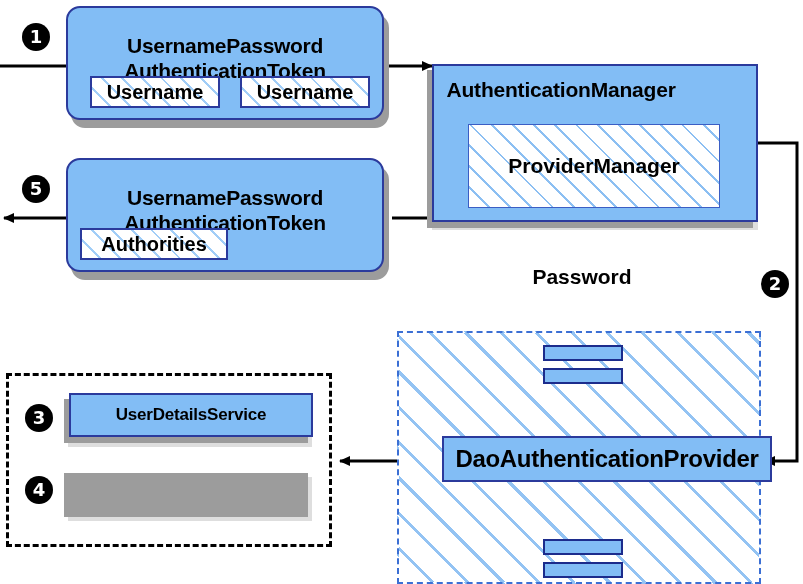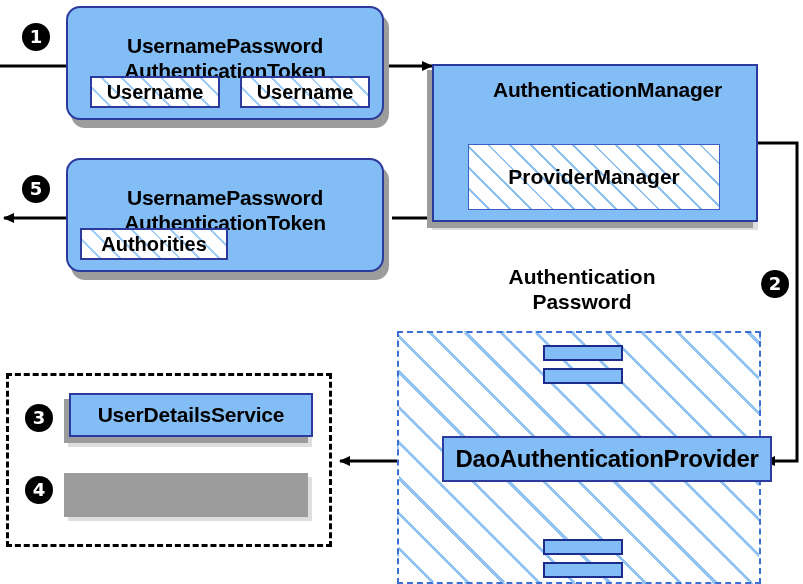--- a/index.html
+++ b/index.html
@@ -108,21 +108,21 @@
   }
 
   .am-box {
     flex-direction: column;
     justify-content: flex-start;
     padding-top: 12px;
   }
   .am-title {
     font-size: 21px;
     width: 100%;
-    text-align: center;
+    text-align: left;
     letter-spacing: -0.2px;
     margin-left: 25px;
   }
   .inner-hatch {
     position: absolute;
     box-sizing: border-box;
     border: 1px solid #3b5ec4;
     background: #ffffff;
     background-image: repeating-linear-gradient(
       45deg,
@@ -191,21 +191,21 @@
     font-weight: bold;
     display: flex;
     align-items: center;
     justify-content: center;
     z-index: 50;
     font-family: "DejaVu Sans", sans-serif;
     line-height: 1;
   }
 
   .bean-node {
-    font-size: 21px;
+    font-size: 17px;
     letter-spacing: -0.2px;
     text-align: right;
   }
   .dao-node {
     font-size: 24px;
     letter-spacing: -0.3px;
     margin-left: 24px;
   }
 </style>
 </head>
@@ -256,21 +256,20 @@
     <g>
       <line x1="583" y1="392" x2="583" y2="434" stroke="#000" stroke-width="5" marker-start="url(#arrUp)" marker-end="url(#arrDn)"></line>
     </g>
 
     <g>
       <line x1="583" y1="489" x2="583" y2="531" stroke="#000" stroke-width="5" marker-start="url(#arrUp)" marker-end="url(#arrDn)"></line>
     </g>
   </svg>
 
   <div class="group-label" style="left:470px; top:264px; width:224px;">
-    <div>Authentication</div>
     <div>Password</div>
   </div>
 
   <div class="dashed-group group-providers" style="left:397px; top:331px; width:364px; height:253px;"></div>
 
   <div class="stub" style="left:543px; top:345px; width:80px; height:16px;"></div>
   <div class="stub" style="left:543px; top:368px; width:80px; height:16px;"></div>
 
   <div class="stub" style="left:543px; top:539px; width:80px; height:16px;"></div>
   <div class="stub" style="left:543px; top:562px; width:80px; height:16px;"></div>
@@ -289,21 +288,21 @@
     <span>UserDetailsService</span>
   </div>
 
   <div class="shadow2" style="left:68px; top:477px; width:244px; height:44px;"></div>
   <div class="shadow" style="left:64px; top:473px; width:244px; height:44px;"></div>
 
   <div class="shadow2" style="left:432px; top:72px; width:326px; height:158px;"></div>
   <div class="shadow" style="left:427px; top:70px; width:326px; height:158px;"></div>
   <div class="node rect-node am-box" style="left:432px; top:64px; width:326px; height:158px;">
     <div class="am-title">AuthenticationManager</div>
-    <div class="inner-hatch" style="left:34px; top:58px; width:252px; height:66px;margin-top:20px;">
+    <div class="inner-hatch" style="left:34px; top:58px; width:252px; height:84px;">
       <span>ProviderManager</span>
     </div>
   </div>
 
   <div class="shadow token-shadow" style="left:71px; top:14px; width:318px; height:114px;"></div>
   <div class="node token-card" style="left:66px; top:6px; width:318px; height:114px;">
     <div class="title">UsernamePassword</div>
     <div class="title">AuthenticationToken</div>
     <div class="chips">
       <div class="chip" style="width:140px;">Username</div>

